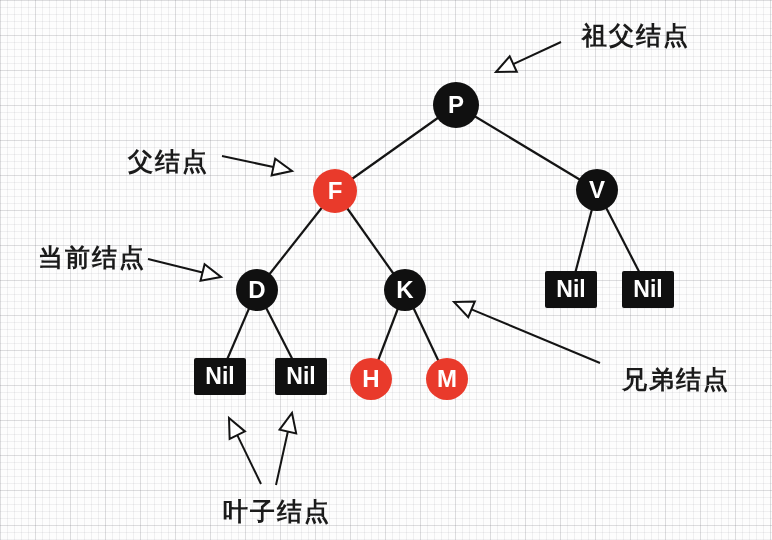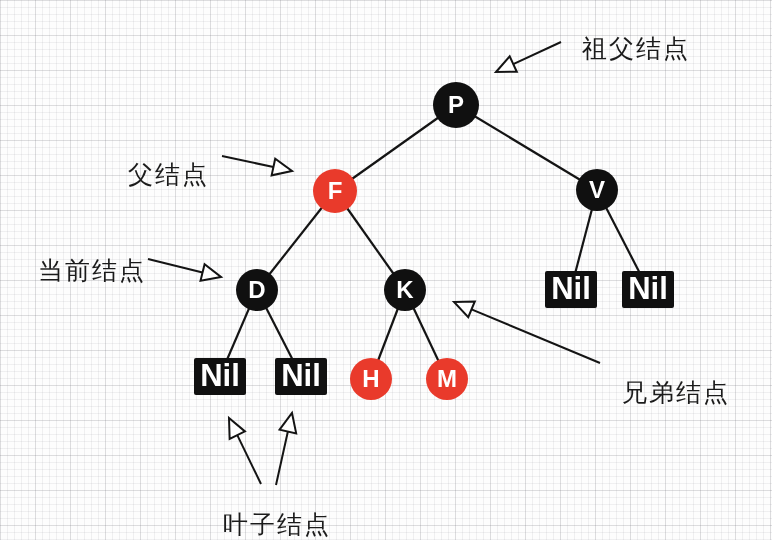--- a/index.html
+++ b/index.html
@@ -34,28 +34,27 @@
     position: absolute;
     display: flex;
     align-items: center;
     justify-content: center;
     color: #ffffff;
     font-weight: bold;
     box-sizing: border-box;
     user-select: none;
   }
   .node.circle { border-radius: 50%; font-size: 24px; }
-  .node.rect   { border-radius: 2px;  font-size: 31px; font-weight: 600; }
+  .node.rect   { border-radius: 2px;  font-size: 23px; font-weight: 600; }
   .anno {
     position: absolute;
     color: #1b1b1b;
-    font-weight: 400;
+    font-weight: 700;
     letter-spacing: 2px;
     white-space: nowrap;
-    margin-top: 13px;
   }
 </style>
 </head>
 <body>
 
 <div class="canvas">
   <svg class="lines" id="lines-layer" viewBox="0 0 772 540" xmlns="http://www.w3.org/2000/svg">
       <line x1="456" y1="105" x2="335" y2="191" stroke="#141414" stroke-width="2.2"></line>
       <line x1="456" y1="105" x2="597" y2="190" stroke="#141414" stroke-width="2.2"></line>
       <line x1="335" y1="191" x2="257" y2="290" stroke="#141414" stroke-width="2.2"></line>

